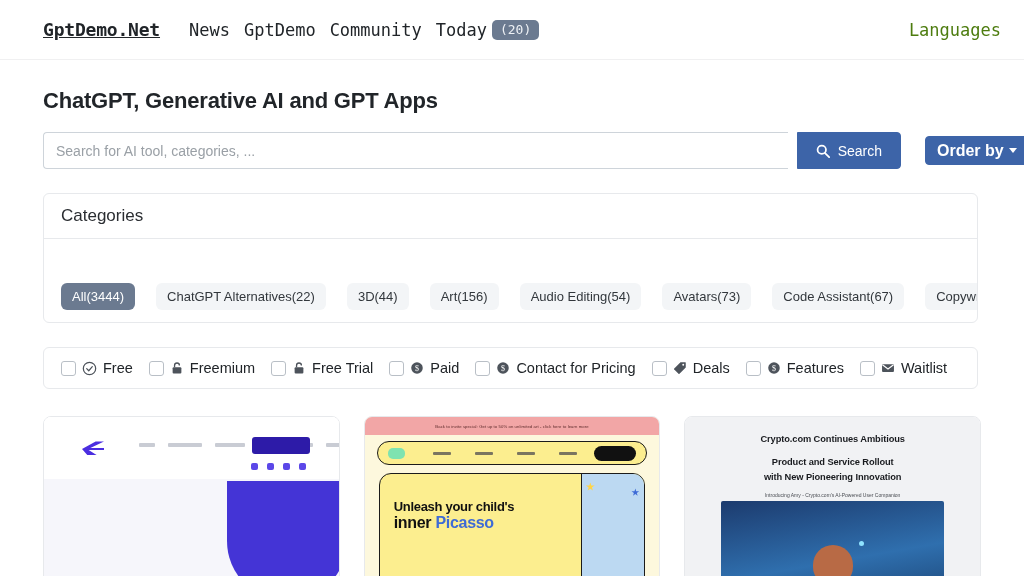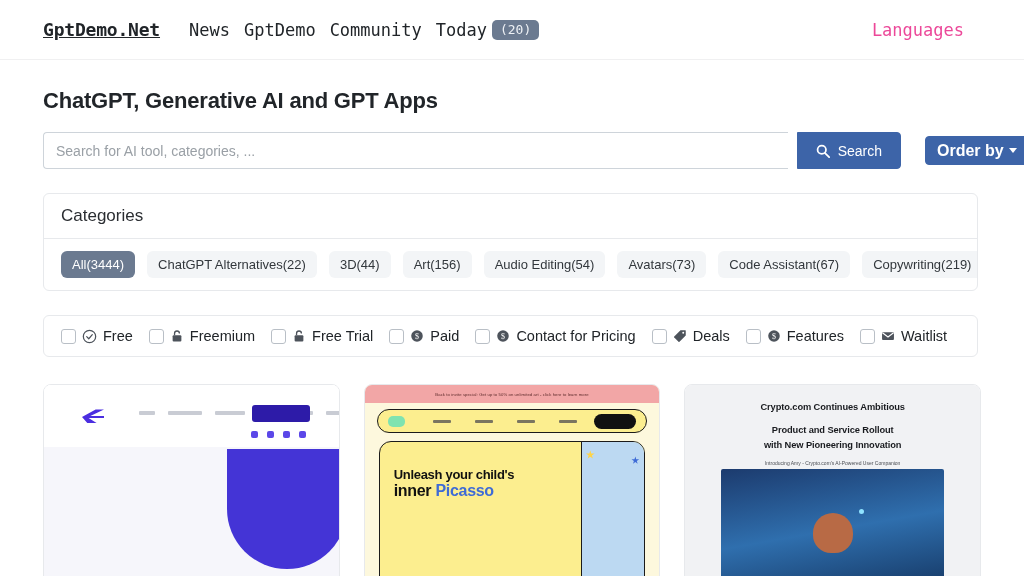--- a/index.html
+++ b/index.html
@@ -10,21 +10,21 @@
     font-family:"Liberation Sans", sans-serif;
     color:#212529;
   }
 
   
   .site-header{
     height:60px; width:100%;
     background:#fff;
     border-bottom:1px solid #f0f0f1;
     display:flex; align-items:center;
-    padding:0 60px 0 43px;
+    padding:0 23px 0 43px;
   }
   .brand{
     font-family:"DejaVu Sans Mono","Liberation Mono",monospace;
     font-size:18px; font-weight:700; color:#212529;
     letter-spacing:-0.2px; white-space:nowrap;
   }
   .nav{
     display:flex; align-items:center; gap:0;
     margin-left:22px;
   }
@@ -36,21 +36,21 @@
   .badge-count{
     font-family:"DejaVu Sans Mono","Liberation Mono",monospace;
     background:#6b7a90; color:#eef1f5;
     font-size:13px; border-radius:5px;
     padding:3px 8px 4px; margin-left:-2px;
     line-height:1;
   }
   .header-right{ margin-left:auto; }
   .lang-link{
     font-family:"DejaVu Sans Mono","Liberation Mono",monospace;
-    font-size:17px; color:#ec4899; text-decoration:none; white-space:nowrap;
+    font-size:17px; color:#4d7c0f; text-decoration:none; white-space:nowrap;
   }
 
   
   .container{ width:100%; padding:0 43px; }
 
   .page-title{
     font-size:22px; font-weight:700; color:#212529;
     margin:28px 0 0 0; line-height:1.2; letter-spacing:-0.2px;
   }
 
@@ -105,22 +105,22 @@
     overflow:hidden;
   }
   .panel-head{
     padding:12px 17px;
     border-bottom:1px solid #e7e9ec;
     font-size:17px; color:#2a2d31;
   }
   .panel-body{ padding:12px 0 12px 17px; }
 
   .chip-row{
-    display:flex; align-items:center; gap:12px;
-    white-space:nowrap; overflow:hidden;
+    display:flex; align-items:center; gap:21px;
+    white-space:nowrap; overflow:hidden;margin-top:32px;
   }
   .chip{
     background:#f3f5f7; color:#32373c;
     border-radius:6px; padding:7px 11px;
     font-size:13px; line-height:1; cursor:pointer;
     white-space:nowrap; flex:0 0 auto;
   }
   .chip.active{ background:#6b7a90; color:#fff; }
 
   .tag-row{

